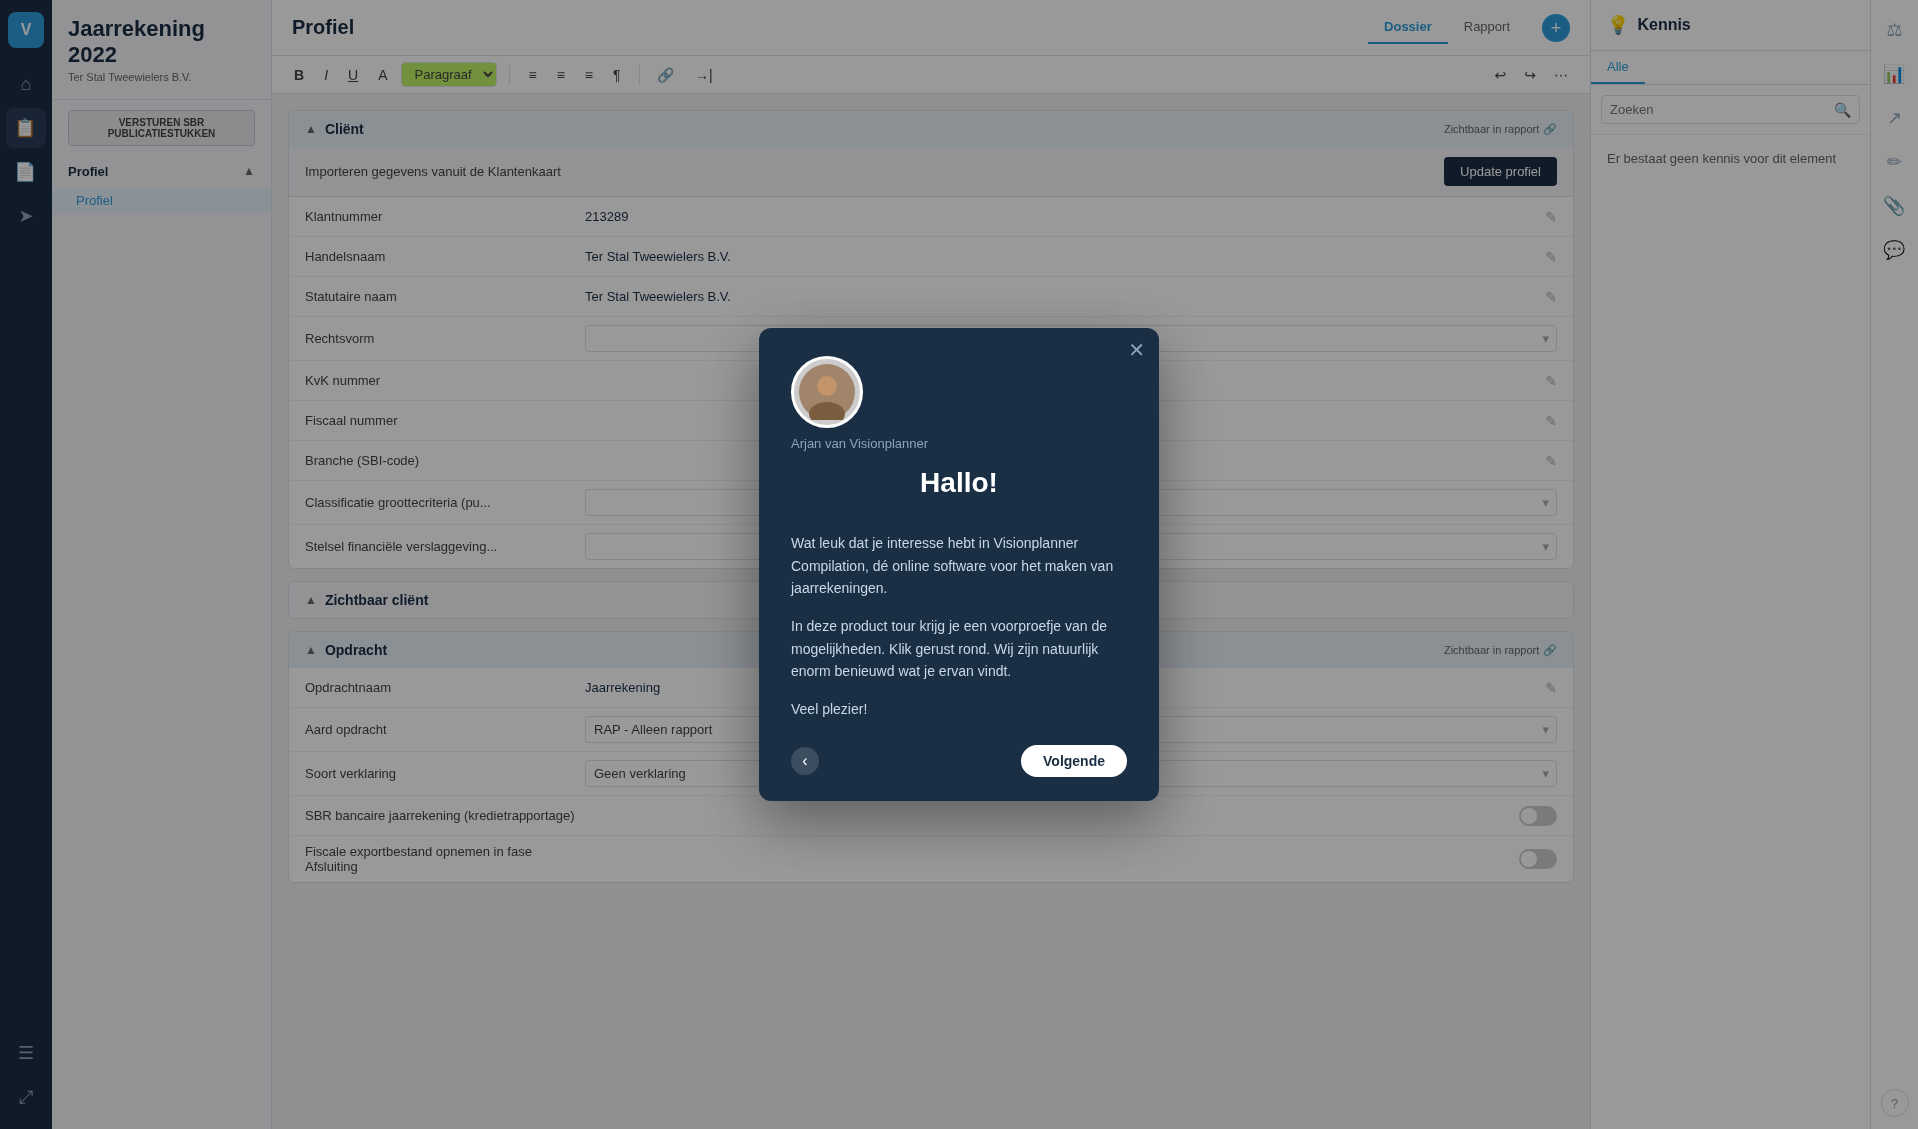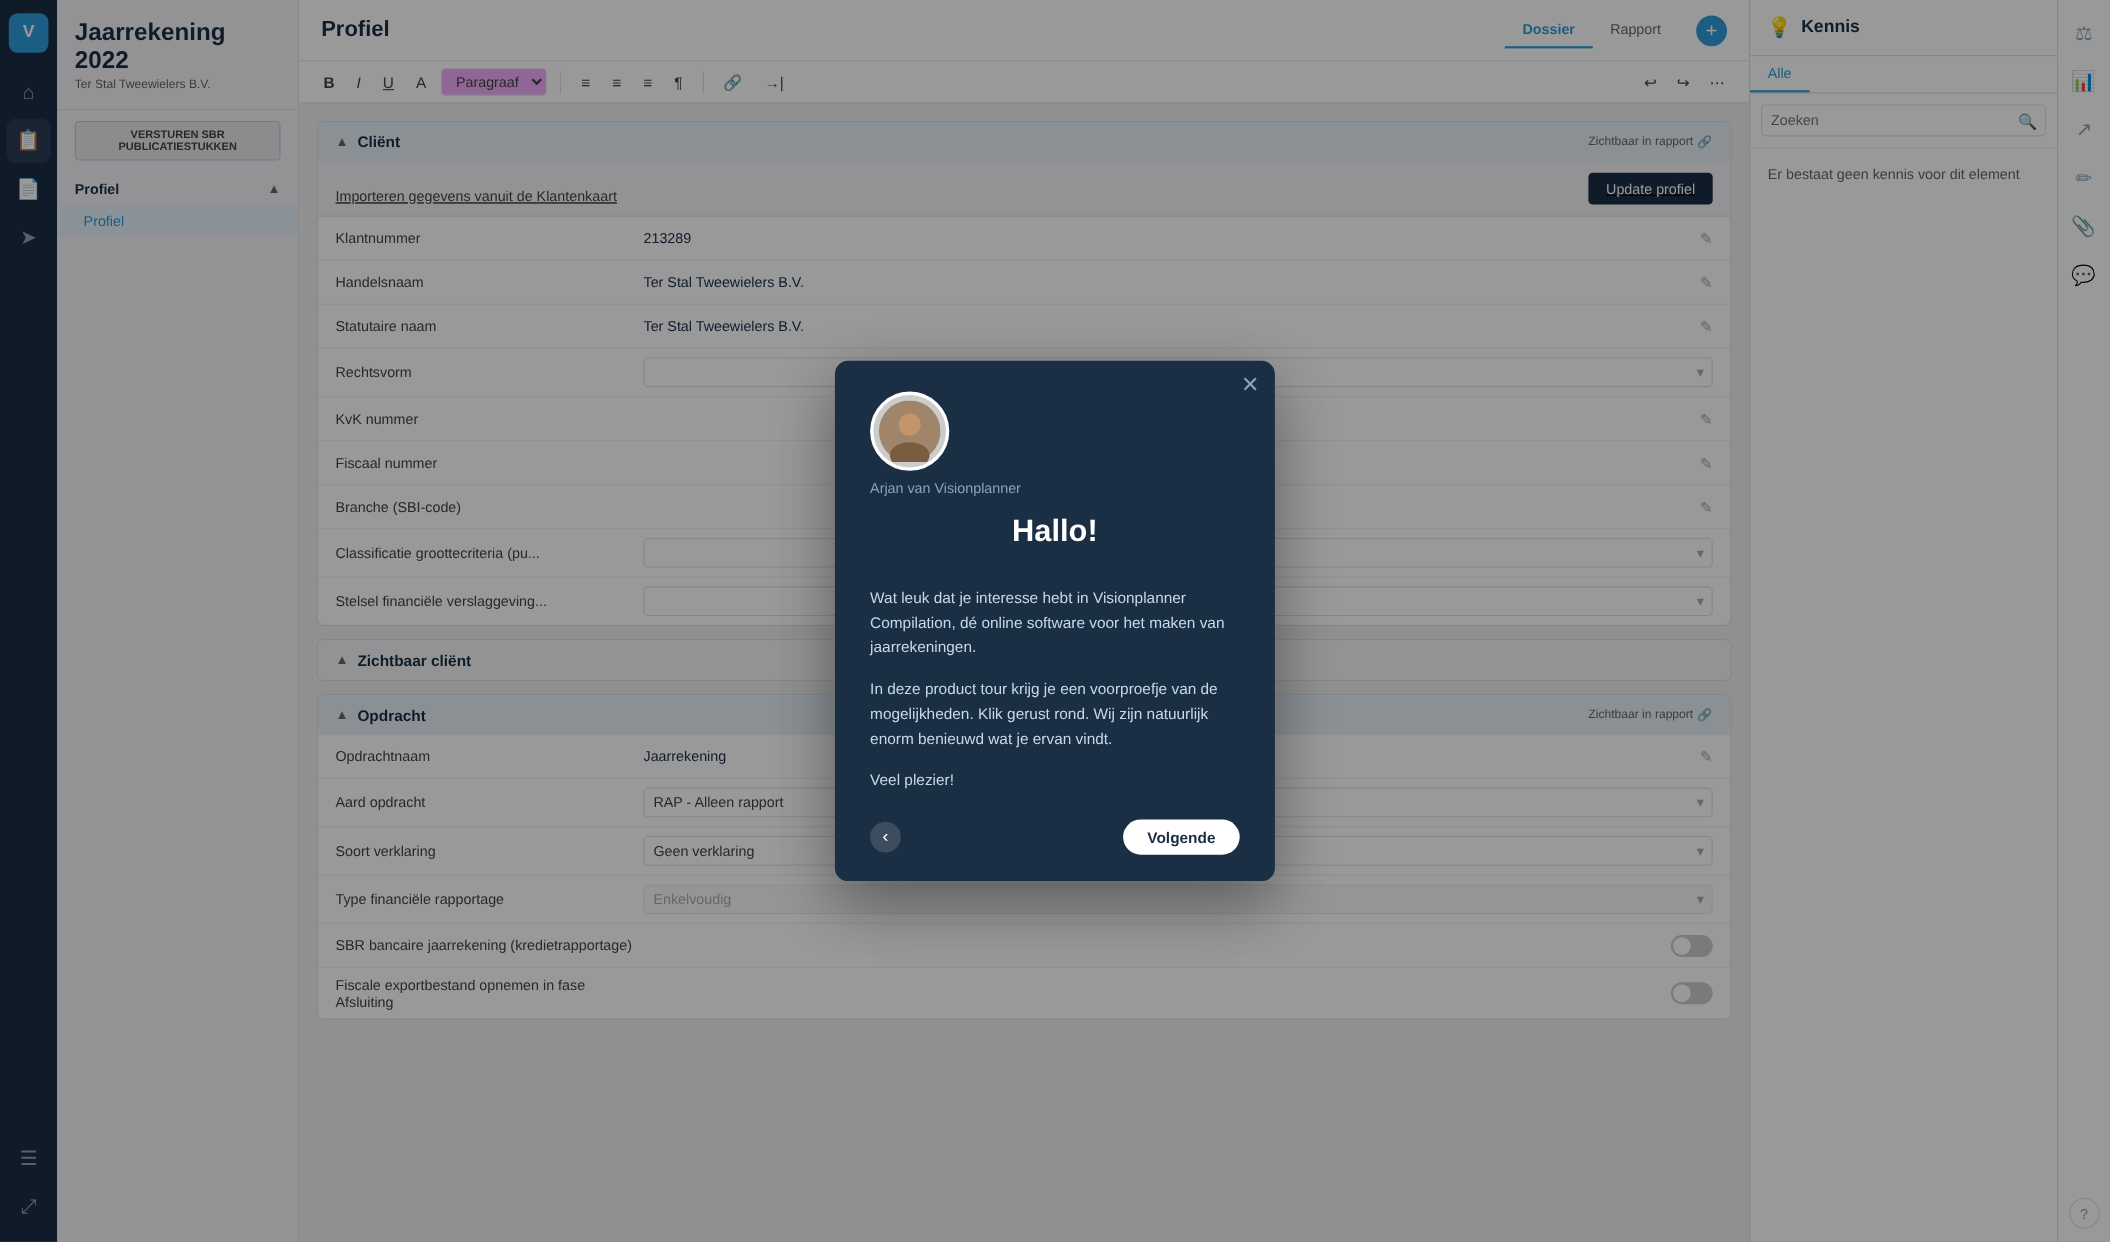--- a/index.html
+++ b/index.html
@@ -60,21 +60,21 @@
 
     
     .toolbar {
       background: white; border-bottom: 1px solid #dde1e7; display: flex; align-items: center; padding: 6px 16px; gap: 8px; flex-shrink: 0;
     }
     .toolbar-btn {
       padding: 4px 6px; border: none; background: none; cursor: pointer; color: #444; font-size: 14px; border-radius: 3px;
     }
     .toolbar-separator { width: 1px; height: 20px; background: #dde1e7; margin: 0 4px; }
     .toolbar-select {
-      border: 1px solid #dde1e7; border-radius: 4px; padding: 3px 8px; font-size: 13px; color: #444; background: #f0abfc; cursor: pointer;
+      border: 1px solid #dde1e7; border-radius: 4px; padding: 3px 8px; font-size: 13px; color: #444; background: #bef264; cursor: pointer;
     }
     .toolbar-spacer { flex: 1; }
     .toolbar-right { display: flex; gap: 6px; align-items: center; }
 
     
     .content-scroll {
       flex: 1; overflow-y: auto; padding: 16px; display: flex; flex-direction: column; gap: 12px; position: relative;
     }
 
     
@@ -91,21 +91,21 @@
     
     .form-row {
       display: flex; align-items: center; padding: 8px 16px; border-bottom: 1px solid #f0f0f0; min-height: 40px; justify-content: center;
     }
     .form-row:last-child { border-bottom: none; }
     .form-label { width: 280px; font-size: 13px; color: #444; flex-shrink: 0; }
     .form-value-wrap { flex: 1; display: flex; align-items: center; gap: 20px; }
     .form-input-static { flex: 1; font-size: 13px; color: #1a2e44; }
     .form-edit-icon { color: #aaa; font-size: 14px; cursor: pointer; }
     .import-row {
-      display: flex; align-items: flex-end; justify-content: space-between; padding: 10px 16px; background: #f5f6f8; border-bottom: 1px solid #dde1e7; text-decoration: underline;
+      display: flex; align-items: center; justify-content: space-between; padding: 10px 16px; background: #f5f6f8; border-bottom: 1px solid #dde1e7;
     }
     .import-label { font-size: 13px; color: #444; }
     .update-btn {
       background: #1a2e44; color: white; border: none; padding: 7px 16px; border-radius: 4px; font-size: 13px; cursor: pointer;
     }
 
     
     .form-select {
       flex: 1; border: 1px solid #dde1e7; border-radius: 4px; padding: 5px 8px; font-size: 13px; color: #444; background: white; cursor: pointer; appearance: none;
     }
@@ -376,30 +376,20 @@
         <span class="form-label">Soort verklaring</span>
         <div class="form-value-wrap">
           <div class="form-select-wrap">
             <select class="form-select">
               <option>Geen verklaring</option>
             </select>
           </div>
         </div>
       </div>
       <div class="form-row">
-        <span class="form-label">Type financiële rapportage</span>
-        <div class="form-value-wrap">
-          <div class="form-select-wrap">
-            <select class="form-select" disabled="" style="background:#f5f6f8;color:#888;">
-              <option>Enkelvoudig</option>
-            </select>
-          </div>
-        </div>
-      </div>
-      <div class="form-row">
         <span class="form-label">SBR bancaire jaarrekening (kredietrapportage)</span>
         <div class="form-value-wrap" style="justify-content:flex-end;">
           <div class="toggle"></div>
         </div>
       </div>
       <div class="form-row">
         <span class="form-label">Fiscale exportbestand opnemen in fase Afsluiting</span>
         <div class="form-value-wrap" style="justify-content:flex-end;">
           <div class="toggle"></div>
         </div>

